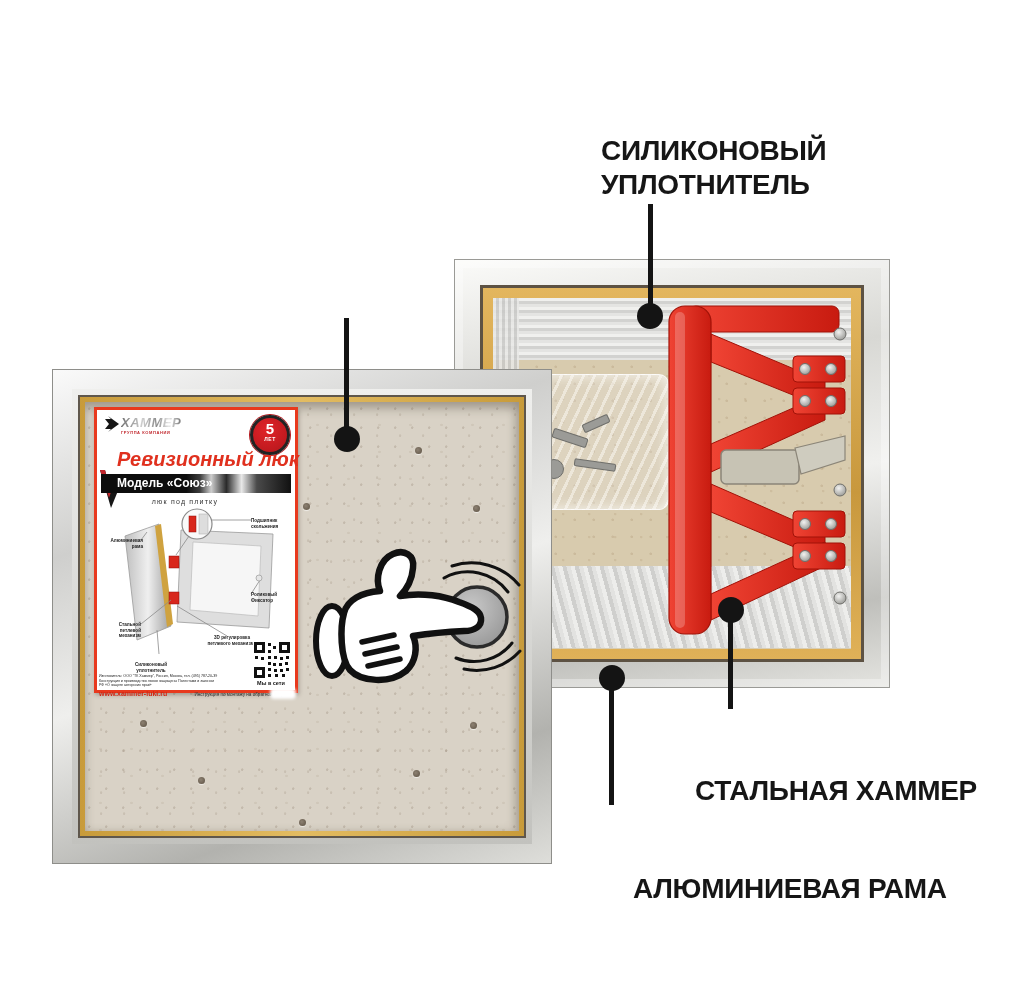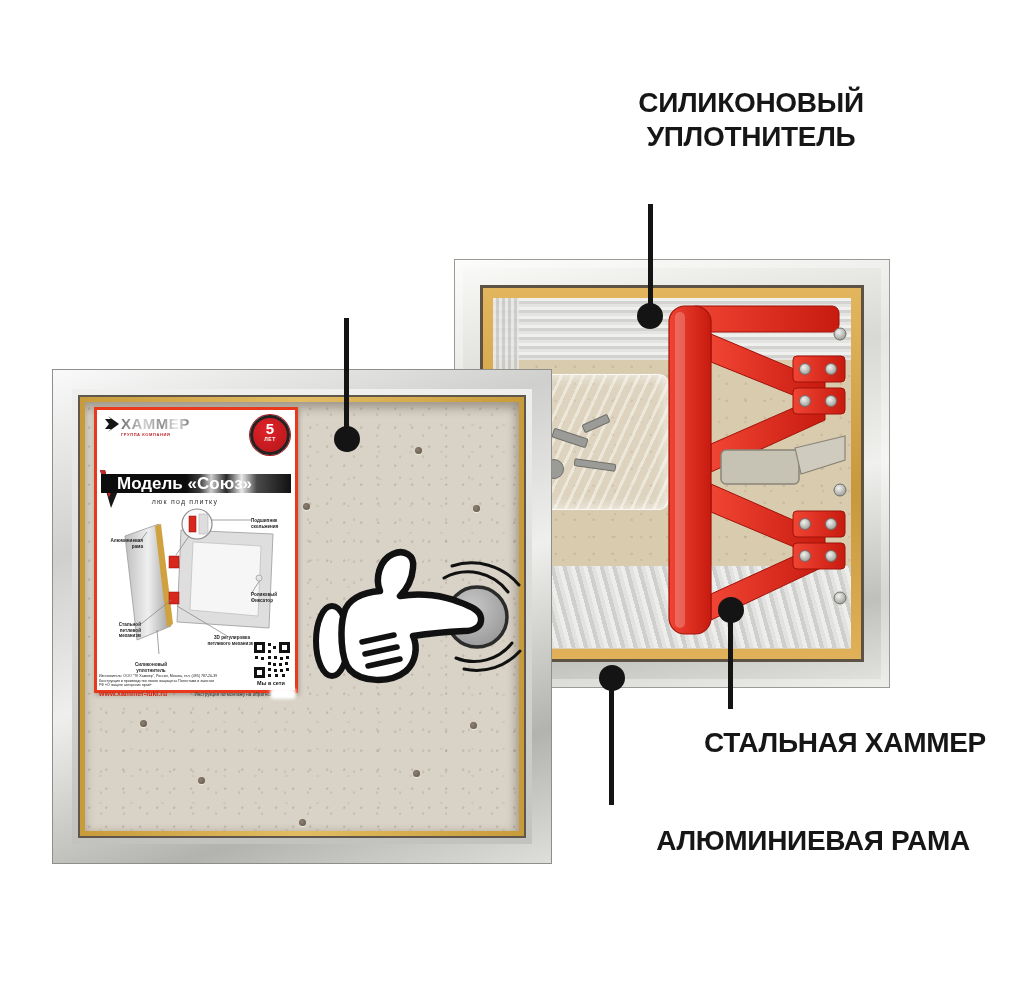--- a/index.html
+++ b/index.html
@@ -1,21 +1,21 @@
 <!DOCTYPE html>
 <html><head>
 <meta charset="utf-8">
 <style>
   html,body{margin:0;padding:0;background:#fff;}
   .canvas{position:relative;width:1012px;height:1000px;background:#fff;overflow:hidden;
           font-family:"Liberation Sans", sans-serif;}
   .abs{position:absolute;}
   
   .callout{position:absolute;color:#161616;font-weight:700;font-size:28px;line-height:1.2;
-           text-align:center;white-space:pre-line;letter-spacing:-0.3px;z-index:9;}
+           white-space:pre-line;letter-spacing:-0.3px;z-index:9;margin-top:48px;}
   .lead{position:absolute;width:5px;background:#141414;z-index:9;}
   .ldot{position:absolute;width:26px;height:26px;border-radius:50%;background:#141414;z-index:9;}
   
   .rp{position:absolute;left:454px;top:259px;width:436px;height:429px;z-index:1;}
   .rp-frame{position:absolute;inset:0;border:1px solid #9a9a96;
     background:linear-gradient(170deg,#fbfbf9 0%,#d8d8d4 30%,#f0f0ee 55%,#bfbfbb 82%,#e4e4e0 100%);
     box-shadow:inset 0 0 0 8px rgba(255,255,255,.35);}
   .rp-shadow{position:absolute;inset:26px;background:#5d5243;}
   .rp-seal{position:absolute;inset:29px;background:linear-gradient(180deg,#e3b65e,#c8983d 55%,#e0b158);}
   .rp-inner{position:absolute;inset:39px;background:#d8cdb4;overflow:hidden;}
@@ -46,33 +46,33 @@
                      radial-gradient(circle at 70% 60%, rgba(120,100,80,.16) 1px, transparent 1.5px),
                      radial-gradient(circle at 50% 85%, rgba(150,130,110,.15) 1px, transparent 1.6px);
     background-size:17px 19px,23px 21px,31px 27px;
     box-shadow:inset 0 7px 10px rgba(70,60,45,.30), inset -5px 0 8px rgba(70,60,45,.18);}
   .screw{position:absolute;width:7px;height:7px;border-radius:50%;
     background:radial-gradient(circle at 40% 40%, #8d8172, #5d5244);box-shadow:0 1px 1px rgba(255,255,255,.6);}
   
   .sticker{position:absolute;left:42px;top:38px;width:198px;height:280px;background:#fff;
     border:3px solid #e8391d;box-shadow:1px 2px 4px rgba(60,50,40,.35);z-index:2;}
   .st{position:absolute;}
-  .st-brand{font-size:15px;font-weight:800;letter-spacing:.5px;
+  .st-brand{font-size:13px;font-style:italic;font-weight:800;letter-spacing:.5px;
     background:linear-gradient(90deg,#6f6f6f,#cfcfcf 35%,#8a8a8a 60%,#e9e9e9 80%,#777);
     -webkit-background-clip:text;background-clip:text;color:transparent;line-height:1;}
   .st-brand-sub{font-size:4px;font-weight:700;color:#c1272d;letter-spacing:.6px;margin-top:1px;}
   .st-badge{position:absolute;right:5px;top:5px;width:34px;height:34px;border-radius:50%;
     background:radial-gradient(circle at 40% 35%, #e02228, #b2161b);border:3px solid #232323;
     color:#fff;text-align:center;box-shadow:0 0 0 1px #b2161b;}
   .st-badge .n{font-size:15px;font-weight:800;line-height:15px;margin-top:3px;}
   .st-badge .u{font-size:5px;font-weight:700;letter-spacing:.5px;}
   .st-title{font-size:20px;font-style:italic;font-weight:700;color:#e0301e;white-space:nowrap;}
   .st-banner{position:absolute;left:4px;top:64px;width:190px;height:19px;color:#fff;
     background:linear-gradient(90deg,#0d0d0d 0 45%,#3c3c3c 52%,#cdcdcd 58%,#2a2a2a 66%,#e8e8e8 74%,#4a4a4a 82%,#111 100%);
-    font-size:17px;font-weight:700;line-height:19px;padding-left:0;text-indent:16px;box-sizing:border-box;}
+    font-size:12px;font-weight:700;line-height:19px;padding-left:0;text-indent:16px;box-sizing:border-box;}
   .st-sub{font-size:7px;letter-spacing:1.2px;color:#333;text-align:center;}
   .tiny{position:absolute;font-size:4.6px;font-weight:700;color:#222;line-height:1.25;}
   .st-fine{font-size:3.6px;color:#222;line-height:1.3;}
   .st-web{font-size:7px;font-weight:800;color:#d42714;}
   .st-instr{font-size:4.6px;color:#333;text-align:right;}
   .blurpatch{position:absolute;background:#fff;filter:blur(1.5px);border-radius:4px;}
   .qrcap{font-size:5.5px;font-weight:700;color:#111;text-align:center;}
 </style>
 </head>
 <body>
@@ -160,20 +160,21 @@
         </svg>
         <div style="margin-left:2px;">
           <div class="st-brand">ХАММЕР</div>
           <div class="st-brand-sub">ГРУППА КОМПАНИЙ</div>
         </div>
       </div>
       <div class="st-badge">
         <div class="n">5</div>
         <div class="u">ЛЕТ</div>
       </div>
+      <div class="st st-title" style="left:20px;top:38px;">Ревизионный люк</div>
       <svg class="st" style="left:2px;top:58px;" width="26" height="46" viewBox="0 0 26 46">
         <path d="M1 2 L12 40 L25 8 L19 8 L12 24 L6 2 Z" fill="#161616"></path>
         <path d="M1 2 L6 2 L12 24 L10 30 Z" fill="#c1272d"></path>
       </svg>
       <div class="st-banner">Модель «Союз»</div>
       <div class="st st-sub" style="left:28px;top:88px;width:120px;">люк под плитку</div>
 
       <svg class="st" style="left:0;top:98px;" width="198" height="150" viewBox="0 0 198 150">
         <defs>
           <linearGradient id="silv" x1="0" y1="0" x2="1" y2="0">

